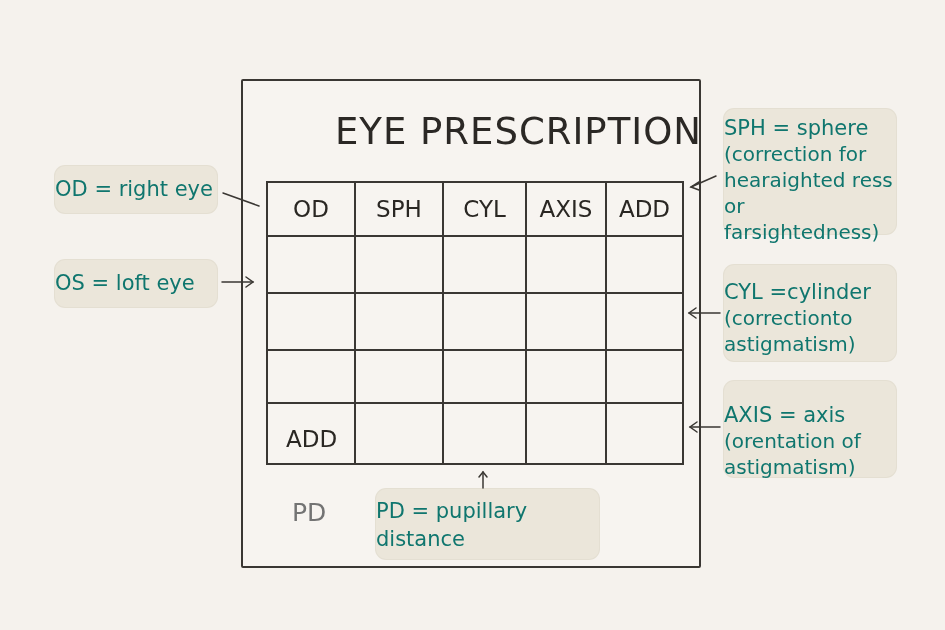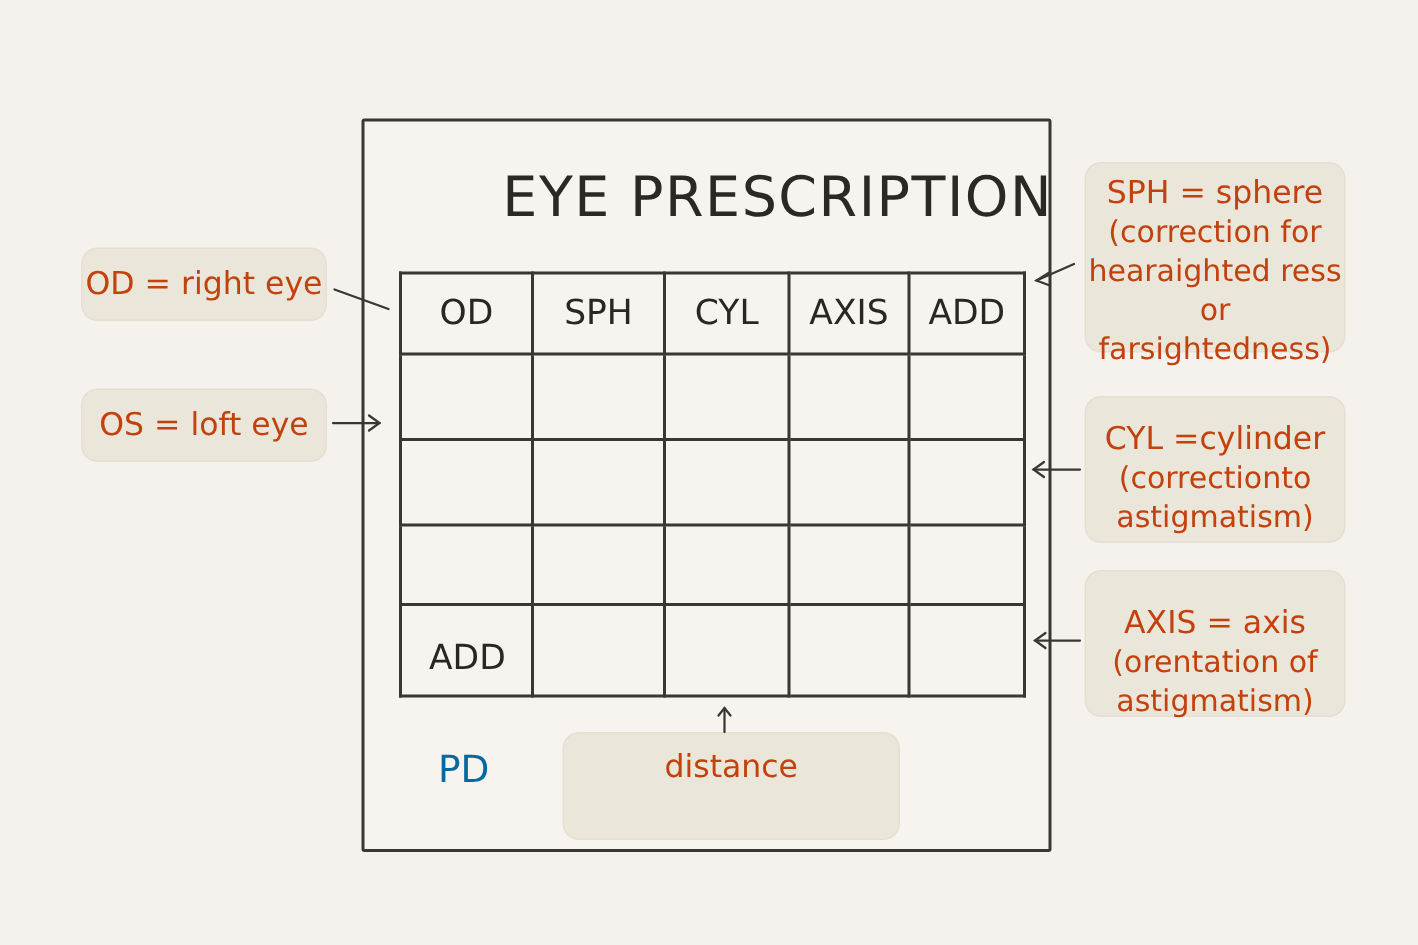--- a/index.html
+++ b/index.html
@@ -19,25 +19,25 @@
     }
     .grid {
       position: absolute; left: 266px; top: 181px;
       border-collapse: collapse;
     }
     .grid td {
       border: 2.5px solid #3a3733; padding: 0; text-align: center;
       font-size: 23px; color: #2a2723; vertical-align: middle;
     }
     .pd-label {
-      position: absolute; left: 292px; top: 498px; font-size: 25px; color: #0369a1;
+      position: absolute; left: 292px; top: 498px; font-size: 25px; color: #737373;
     }
     .note {
       position: absolute; background: #ebe6da; border-radius: 10px;
-      text-align: center; color: #c2410c; font-size: 20px; line-height: 26px;
+      color: #0f766e; font-size: 20px; line-height: 26px;
       box-shadow: 0 0 0 1px #e4dfd2;
     }
     .note .head { font-size: 21px; }
     svg.overlay { position: absolute; left: 0; top: 0; pointer-events: none; }
   </style>
 </head>
 <body>
 
 <div class="frame"></div>
 <div class="title">EYE PRESCRIPTION</div>
@@ -111,20 +111,21 @@
   <div>astigmatism)</div>
 </div>
 
 <div class="note" style="left:724px;top:381px;width:172px;height:96px;padding-top:21px;box-sizing:border-box;">
   <div class="head">AXIS = axis</div>
   <div>(orentation of</div>
   <div>astigmatism)</div>
 </div>
 
 <div class="note" style="left:376px;top:489px;width:223px;height:70px;padding-top:8px;box-sizing:border-box;font-size:21px;line-height:28px;">
+  <div>PD = pupillary</div>
   <div>distance</div>
 </div>
 
 <svg class="overlay" width="945" height="630">
   <g stroke="#3a3733" stroke-width="1.5" fill="none" stroke-linecap="round">
 
     <line x1="223" y1="193" x2="259" y2="206"></line>
 
     <g>
       <line x1="222" y1="282" x2="253" y2="282"></line>

